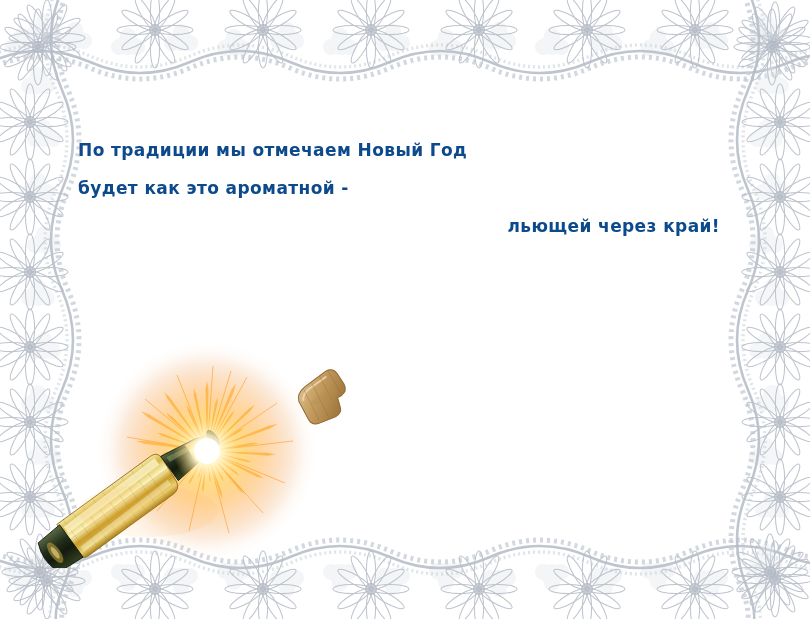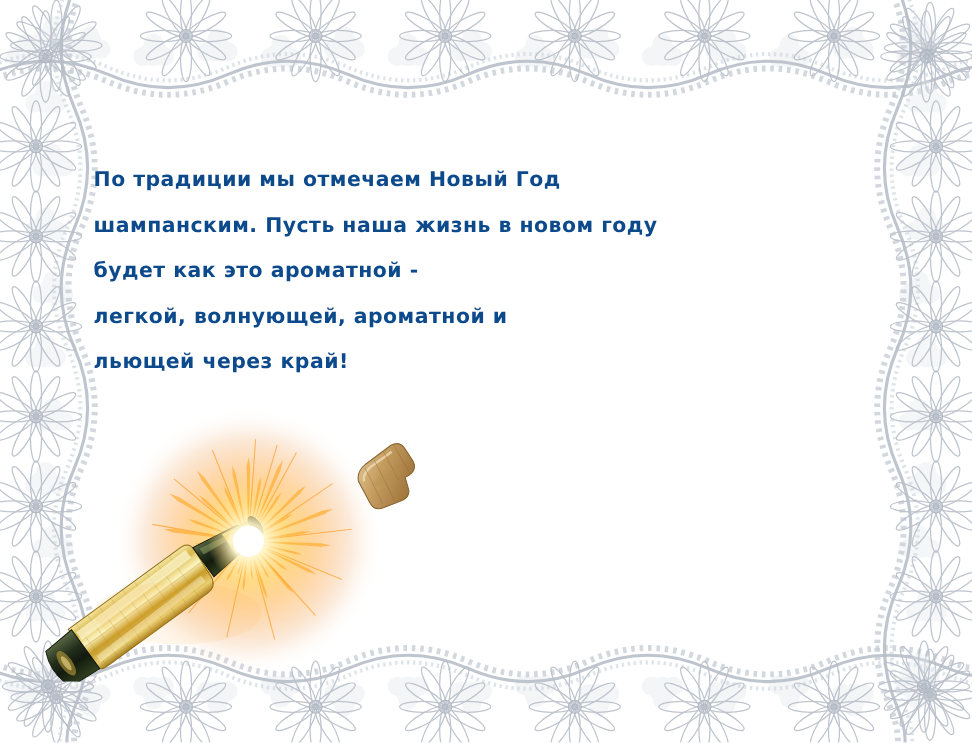--- a/index.html
+++ b/index.html
@@ -21,21 +21,21 @@
   #verse{position:absolute;left:78px;top:131px;width:660px;}
   .vline{
     color:#0d4a8c;
     font-size:17px;
     line-height:38px;
     letter-spacing:0.4px;
     white-space:pre;
     font-weight:700;
     font-family:"DejaVu Sans","Liberation Sans",sans-serif;
   }
-  .vline.indent{text-align:left;padding-right:18px;}
+  .vline.indent{text-align:right;padding-right:18px;}
 
   
   #scene{position:absolute;left:28px;top:336px;width:330px;height:232px;}
   #scene svg{display:block;}
 </style>
 </head>
 <body>
 
 <div id="card">
 
@@ -209,23 +209,21 @@
         <use href="#rosette" x="30" y="347"></use>
         <use href="#rosette" x="30" y="422"></use>
         <use href="#rosette" x="30" y="497"></use>
         <use href="#rosette" x="40" y="572"></use>
       </g>
     </svg>
   </div>
 
   <div id="verse">
     <div class="vline">По традиции мы отмечаем Новый Год</div>
-    <div class="vline">шампанским. Пусть наша жизнь в новом году</div>
     <div class="vline">будет как это ароматной -</div>
-    <div class="vline">легкой, волнующей, ароматной и</div>
     <div class="vline indent">льющей через край!</div>
   </div>
 
   <div id="scene">
     <svg width="330" height="232" viewBox="0 0 330 232">
       <defs>
         <radialGradient id="burstGlow" cx="50%" cy="50%" r="50%">
           <stop offset="0%" stop-color="#ffffff" stop-opacity="1"></stop>
           <stop offset="12%" stop-color="#fff7d0" stop-opacity="0.98"></stop>
           <stop offset="30%" stop-color="#ffcf5e" stop-opacity="0.75"></stop>

